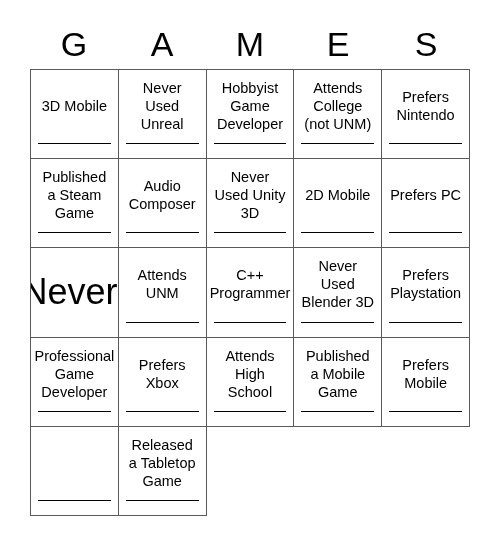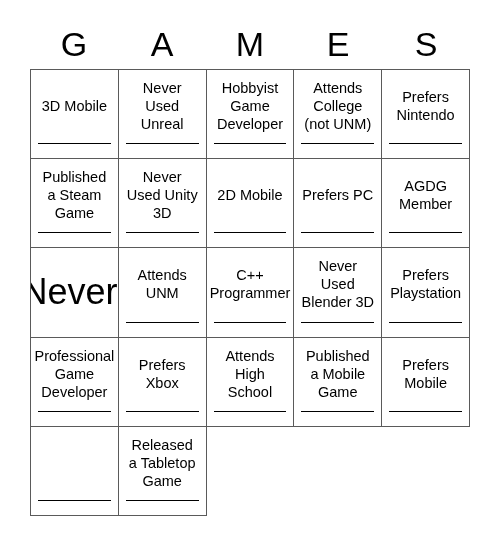--- a/index.html
+++ b/index.html
@@ -135,39 +135,39 @@
       <div class="sig-line"></div>
     </div>
 
     <div class="cell">
       <div class="cell-text">Published
 a Steam
 Game</div>
       <div class="sig-line"></div>
     </div>
     <div class="cell">
+      <div class="cell-text">Audio
+Composer</div>
+      <div class="sig-line"></div>
+    </div>
+    <div class="cell">
       <div class="cell-text">Never
 Used Unity
 3D</div>
       <div class="sig-line"></div>
     </div>
     <div class="cell">
       <div class="cell-text">2D Mobile</div>
       <div class="sig-line"></div>
     </div>
     <div class="cell">
       <div class="cell-text">Prefers PC</div>
       <div class="sig-line"></div>
     </div>
 
-    <div class="cell">
-      <div class="cell-text">AGDG
-Member</div>
-      <div class="sig-line"></div>
-    </div>
     <div class="cell free">
       <div class="cell-text">Never!</div>
     </div>
     <div class="cell">
       <div class="cell-text">Attends
 UNM</div>
       <div class="sig-line"></div>
     </div>
     <div class="cell">
       <div class="cell-text">C++

